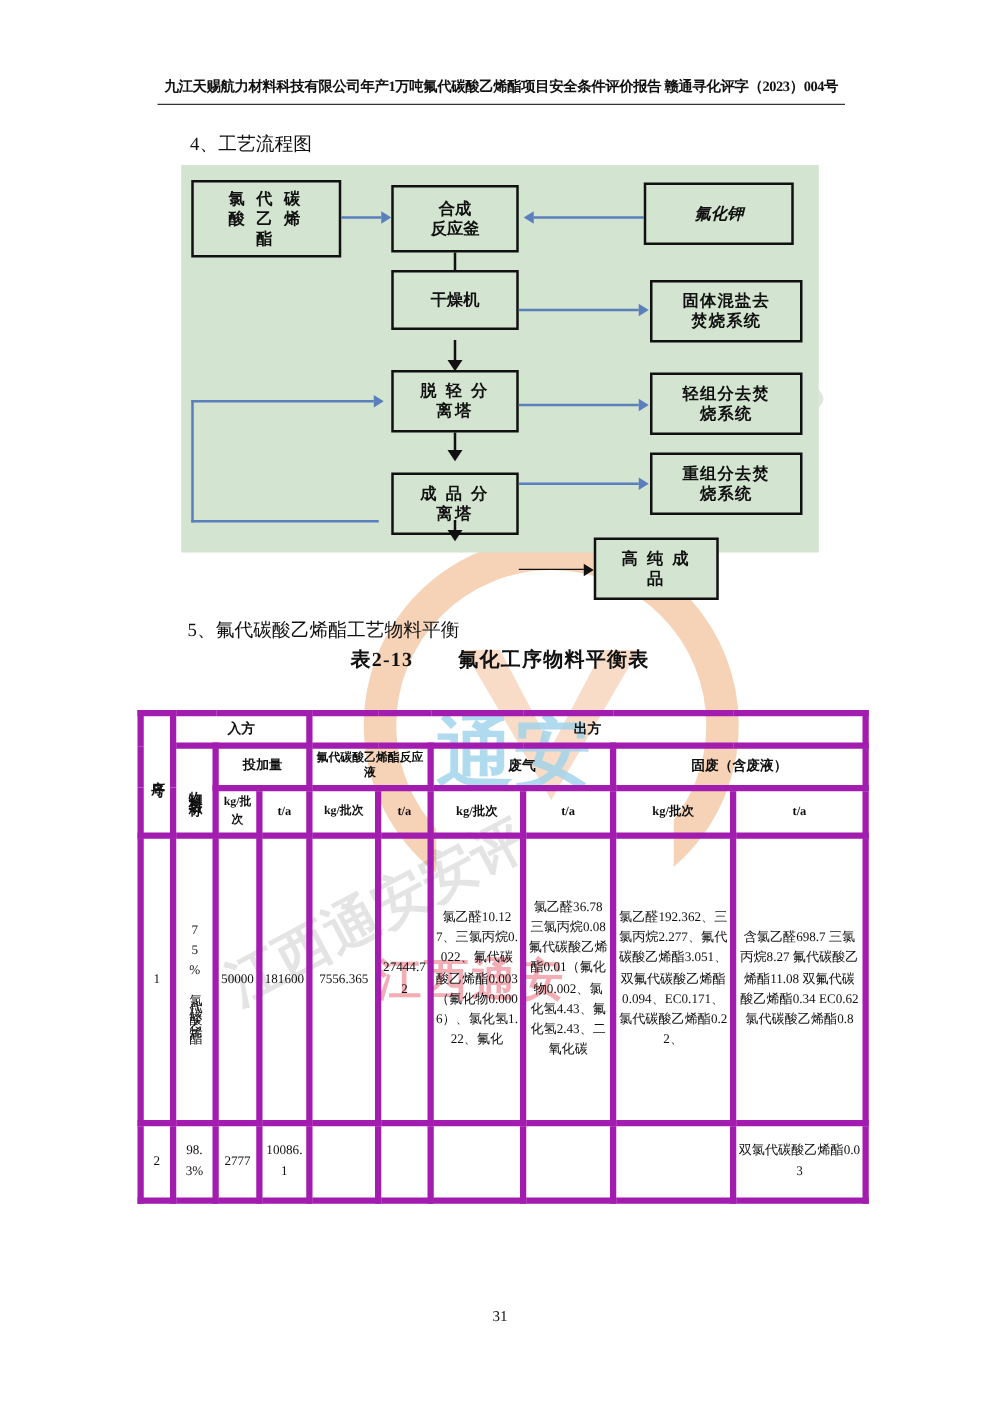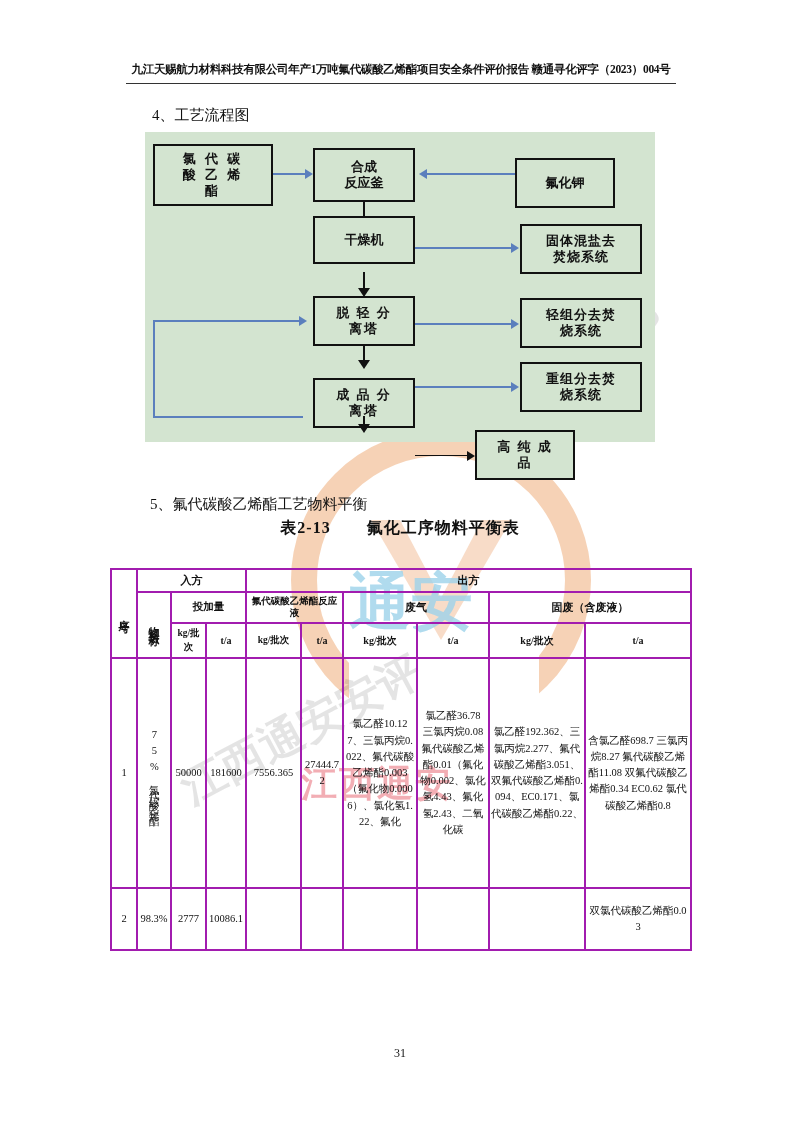--- a/index.html
+++ b/index.html
@@ -238,21 +238,21 @@
     width: 580px;
   }
   table.bal {
     border-collapse: collapse;
     width: 580px;
     table-layout: fixed;
     font-size: 10.5px;
     color: #111;
   }
   table.bal th, table.bal td {
-    border: 2px solid #a21caf;
+    border: 5px solid #a21caf;
     text-align: center;
     vertical-align: middle;
     padding: 2px 1px;
     line-height: 1.55;
     word-break: break-all;
     background: transparent;
   }
   table.bal th {
     font-weight: bold;
     font-size: 11px;
@@ -315,21 +315,21 @@
       <div class="ah ah-right" style="left:160px; top:37px;"></div>
 
       <div class="fbox" style="left:168px; top:16px; width:102px; height:54px;">
         <span style="white-space:pre-line;">合成
 反应釜</span>
       </div>
 
       <div class="flow-arrow" style="left:282px; top:41px; width:88px; height:2px;"></div>
       <div class="ah ah-left" style="left:274px; top:37px;"></div>
 
-      <div class="fbox" style="left:370px; top:26px; width:100px; height:50px;">
+      <div class="fbox" style="left:370px; top:14px; width:120px; height:50px;font-style:italic;">
         <span>氟化钾</span>
       </div>
 
       <div class="flow-arrow dark" style="left:218px; top:70px; width:2px; height:16px;"></div>
       <div class="ah ah-down-dark" style="left:213px; top:84px;"></div>
 
       <div class="fbox" style="left:168px; top:84px; width:102px; height:48px;">
         <span>干燥机</span>
       </div>
 

